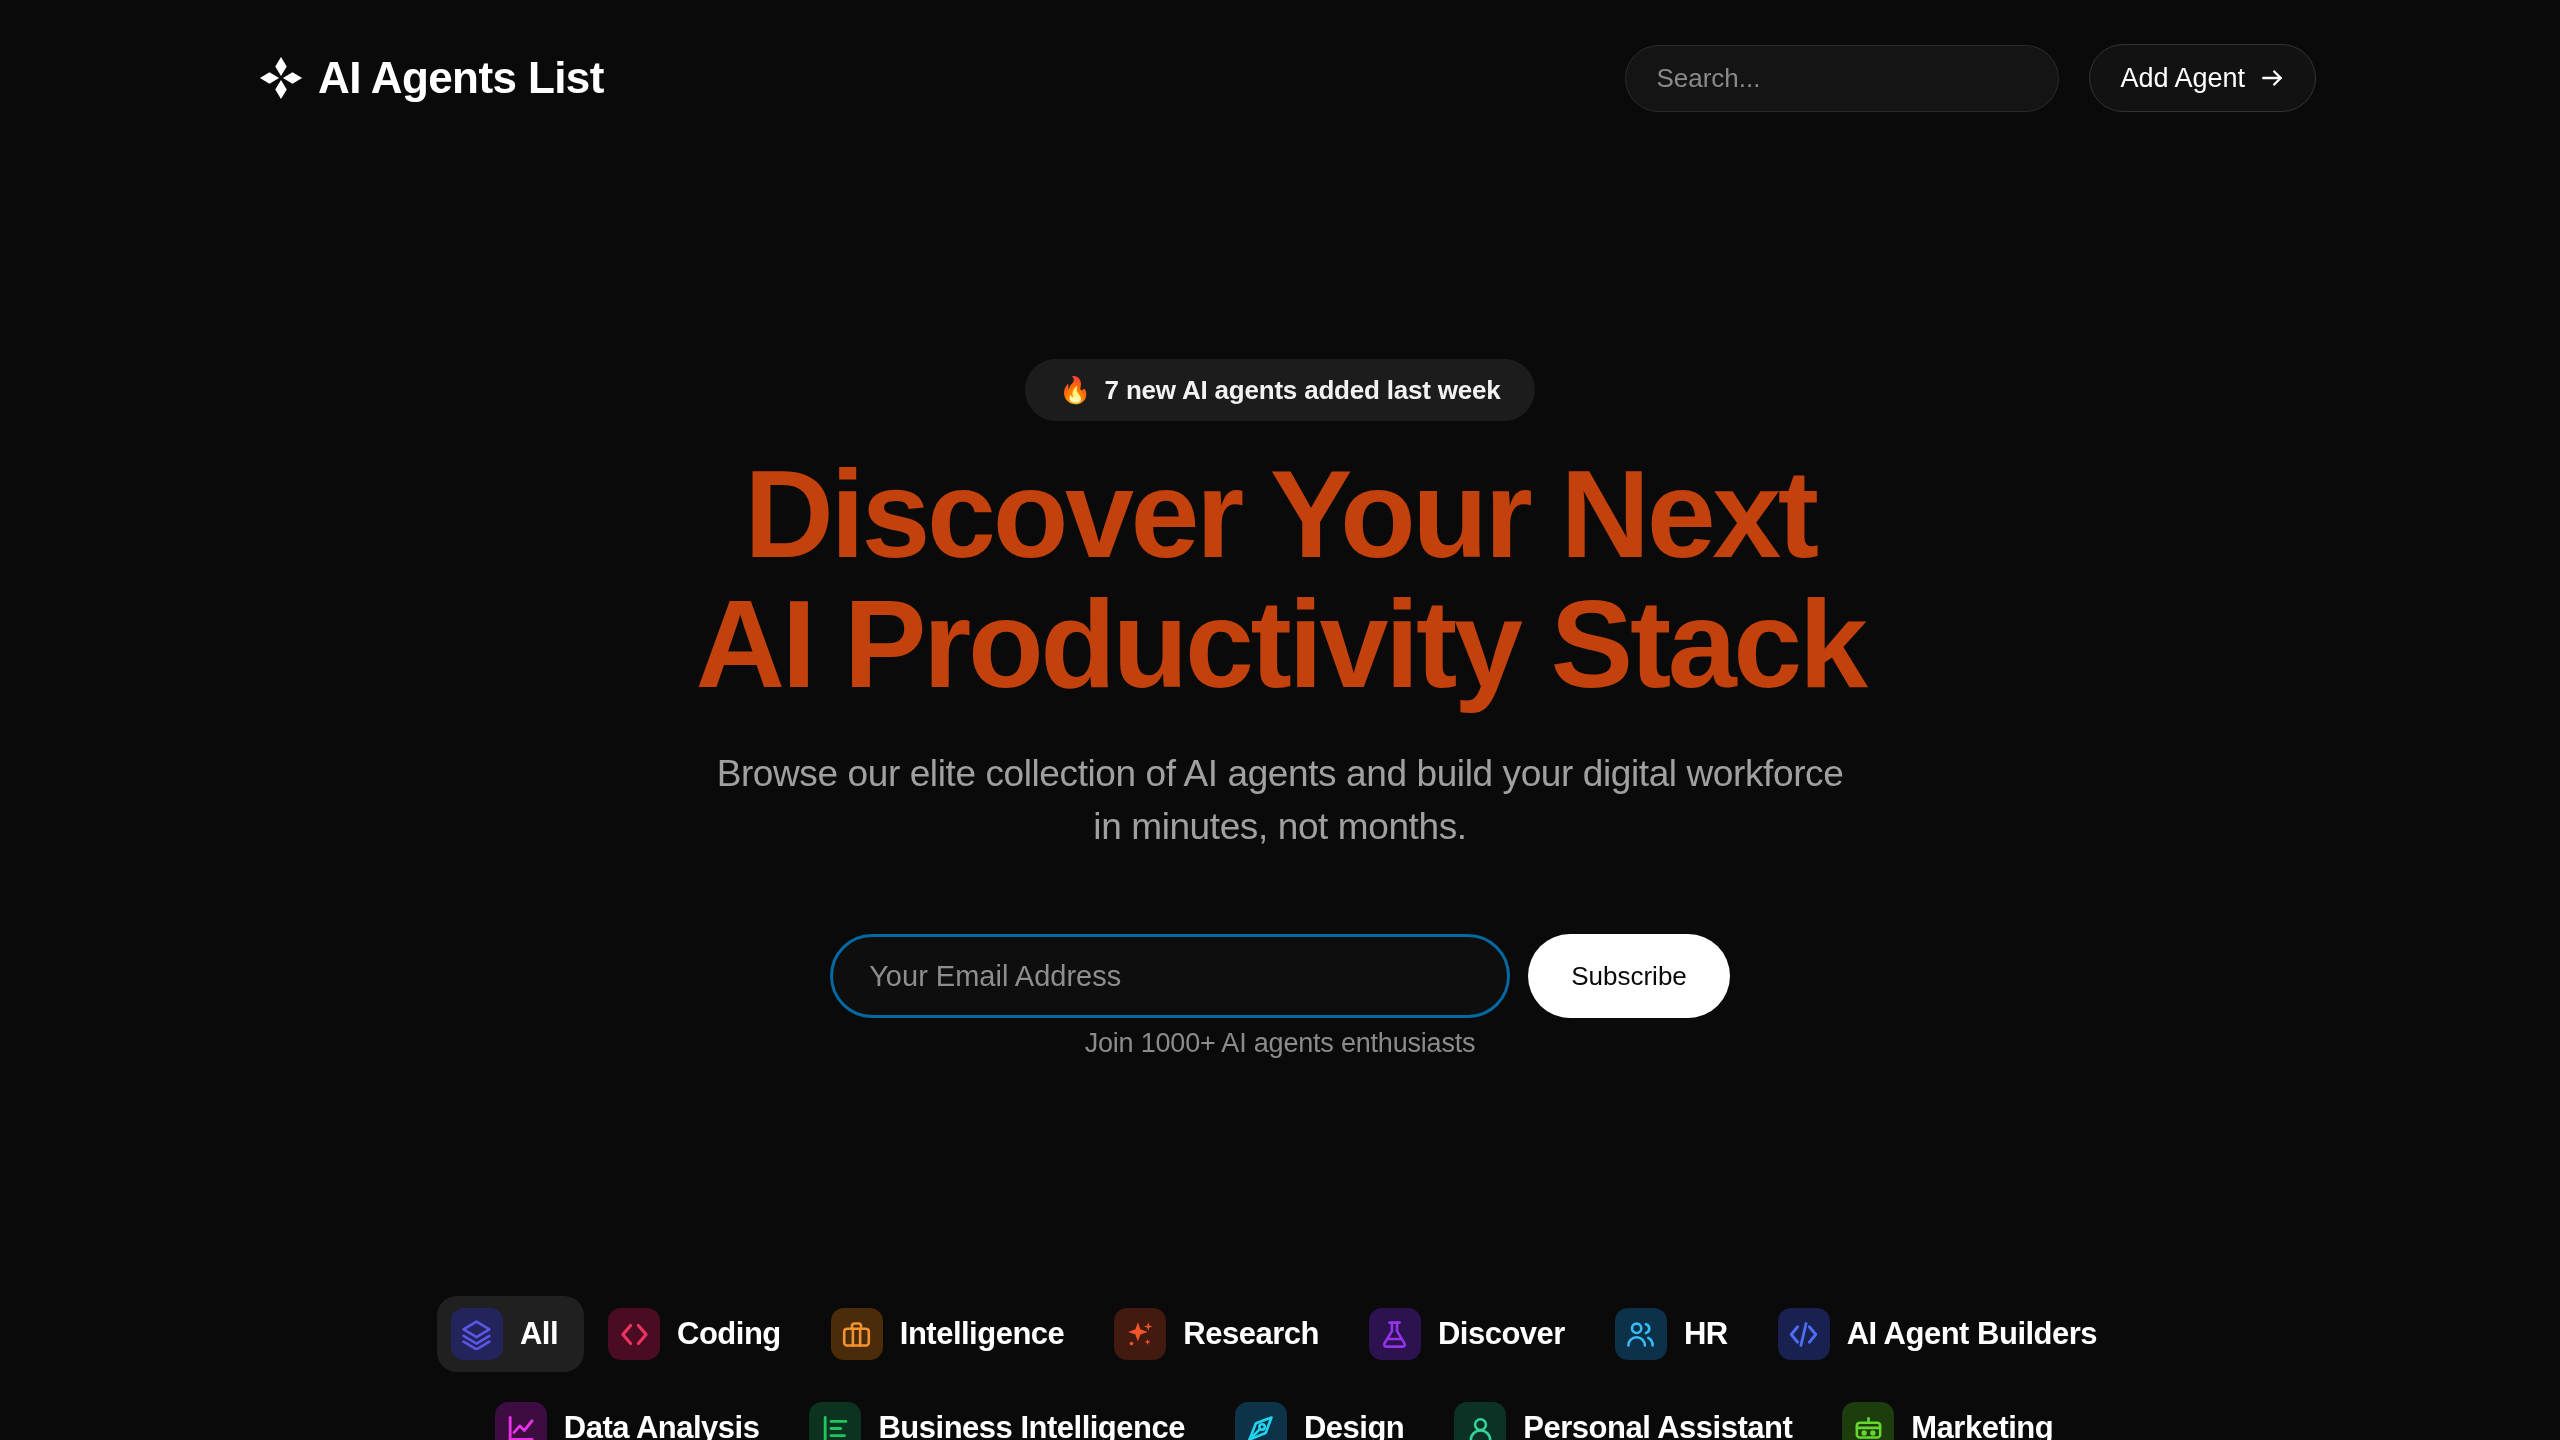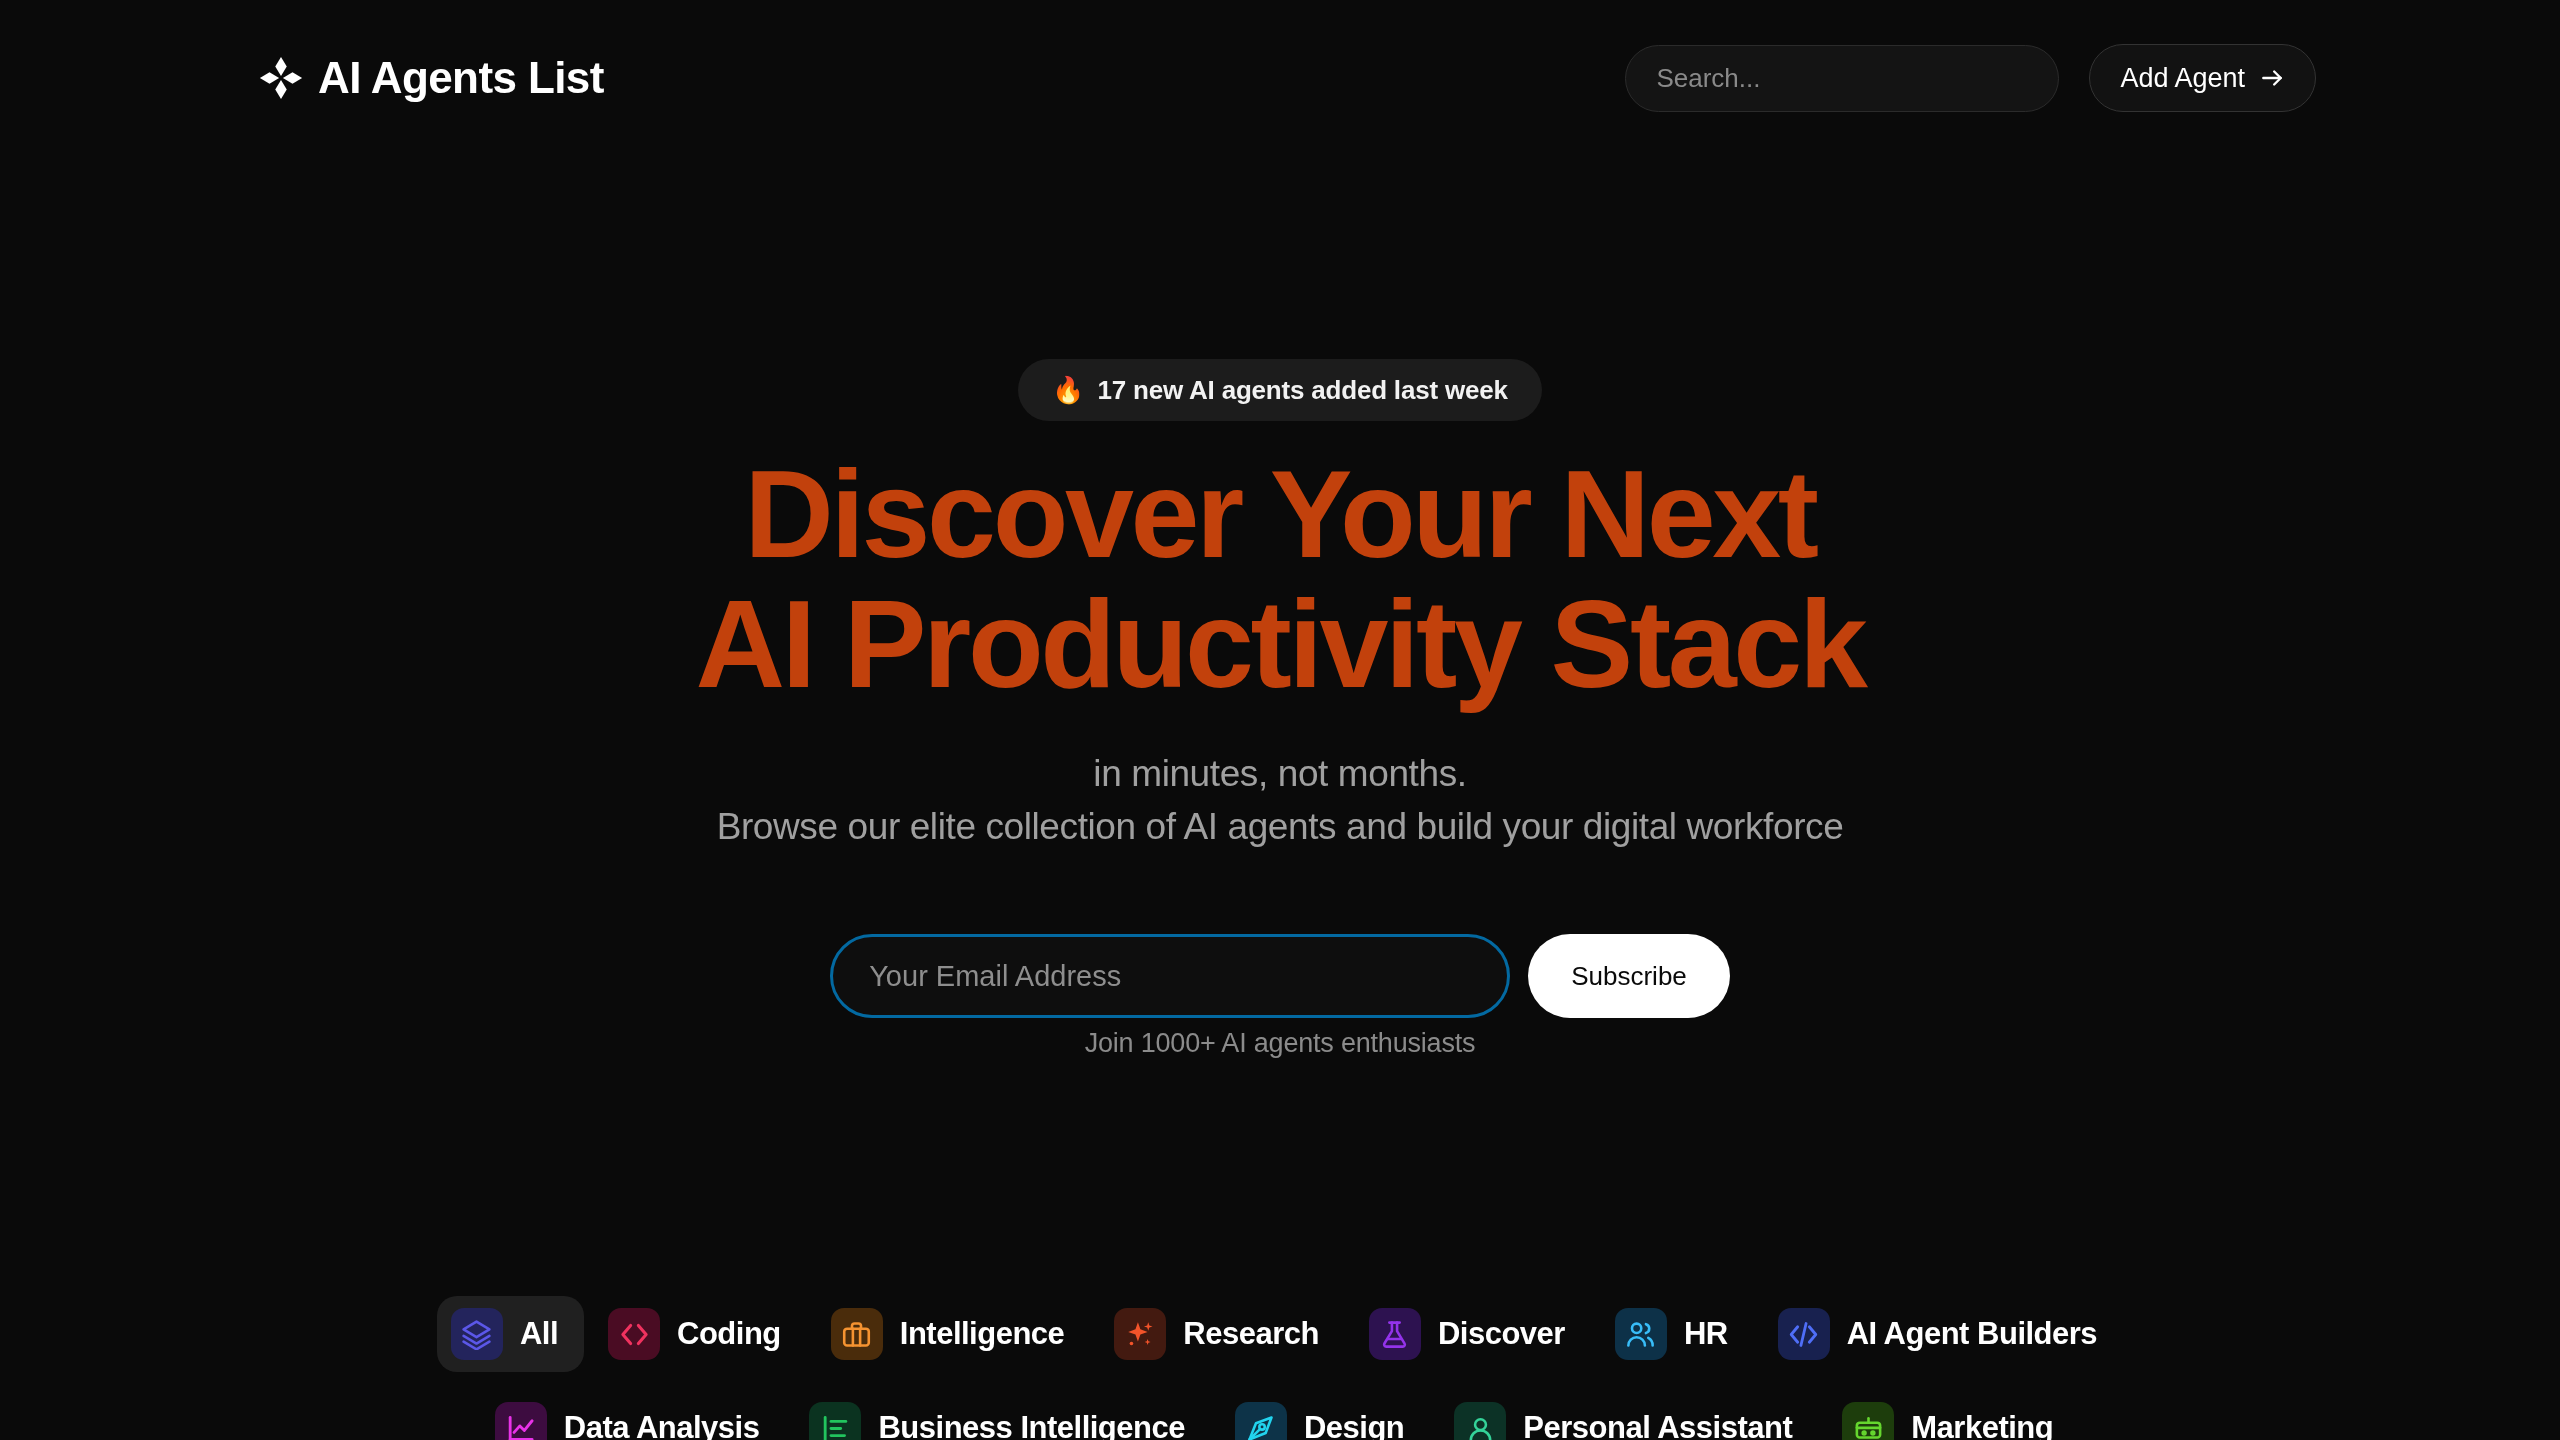--- a/index.html
+++ b/index.html
@@ -173,31 +173,31 @@
         </svg>
       </button>
 
     </div>
   </div>
 
   <div class="hero">
 
     <div class="badge">
       <span class="badge-emoji">🔥</span>
-      <span>17 new AI agents added last week</span>
+      <span>7 new AI agents added last week</span>
     </div>
 
     <h1 class="headline">
       <span class="line">Discover Your Next</span>
       <span class="line">AI Productivity Stack</span>
     </h1>
 
     <p class="subtitle">
+      <span class="line">Browse our elite collection of AI agents and build your digital workforce</span>
       <span class="line">in minutes, not months.</span>
-      <span class="line">Browse our elite collection of AI agents and build your digital workforce</span>
     </p>
 
     <div class="subscribe-row">
       <input class="email-field" type="text" placeholder="Your Email Address" style="">
       <button class="subscribe-btn">Subscribe</button>
     </div>
 
     <div class="join-note">Join 1000+ AI agents enthusiasts</div>
 
   </div>

